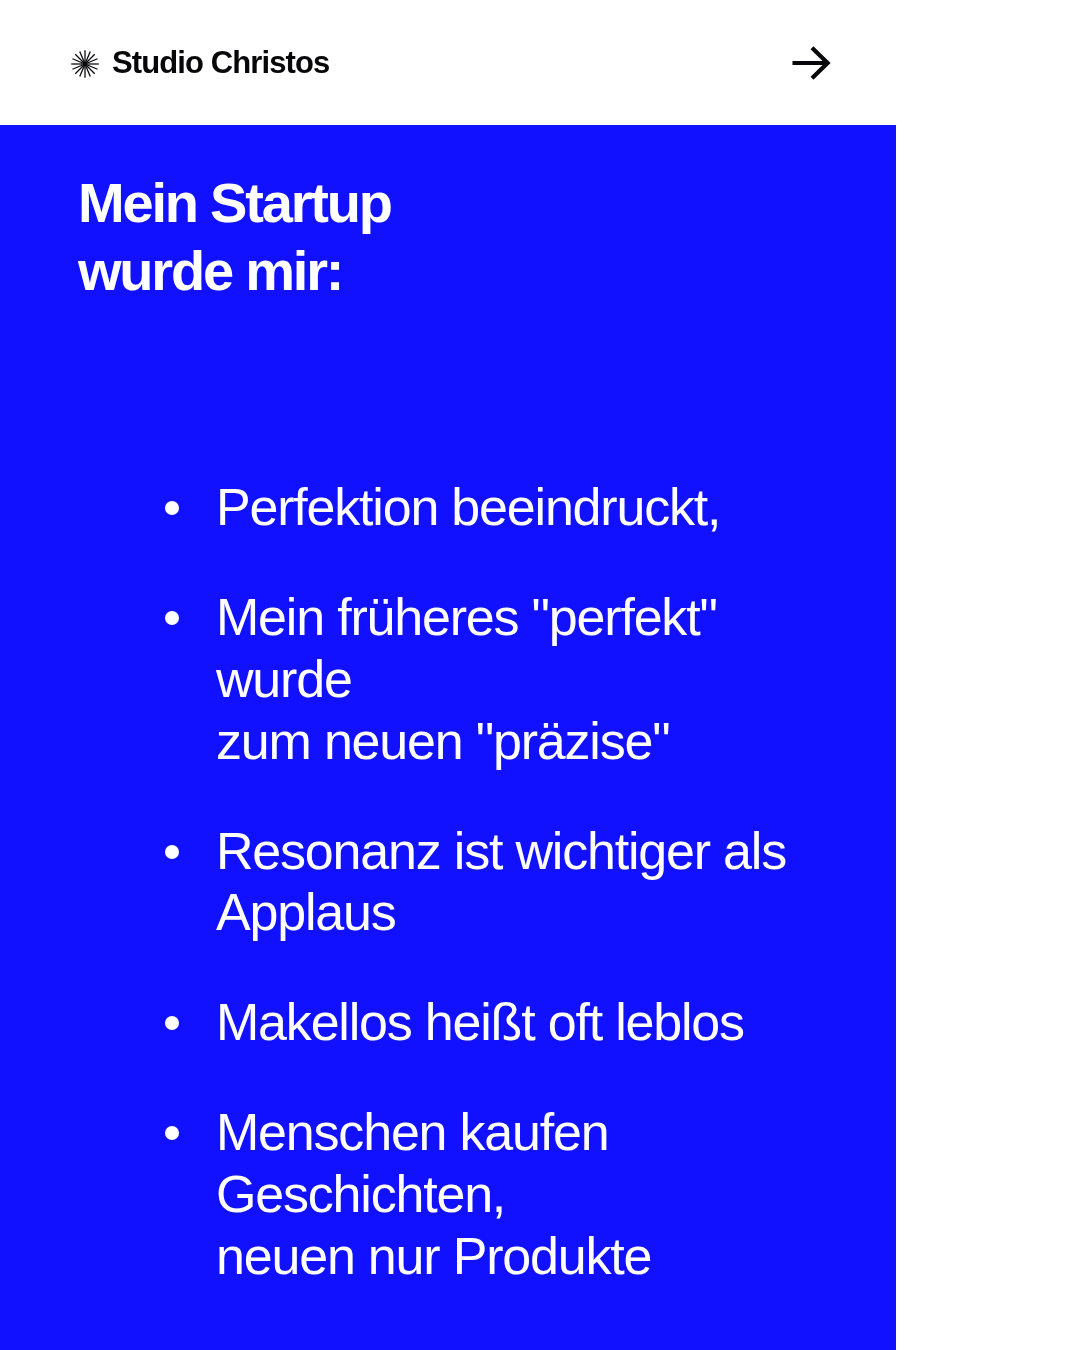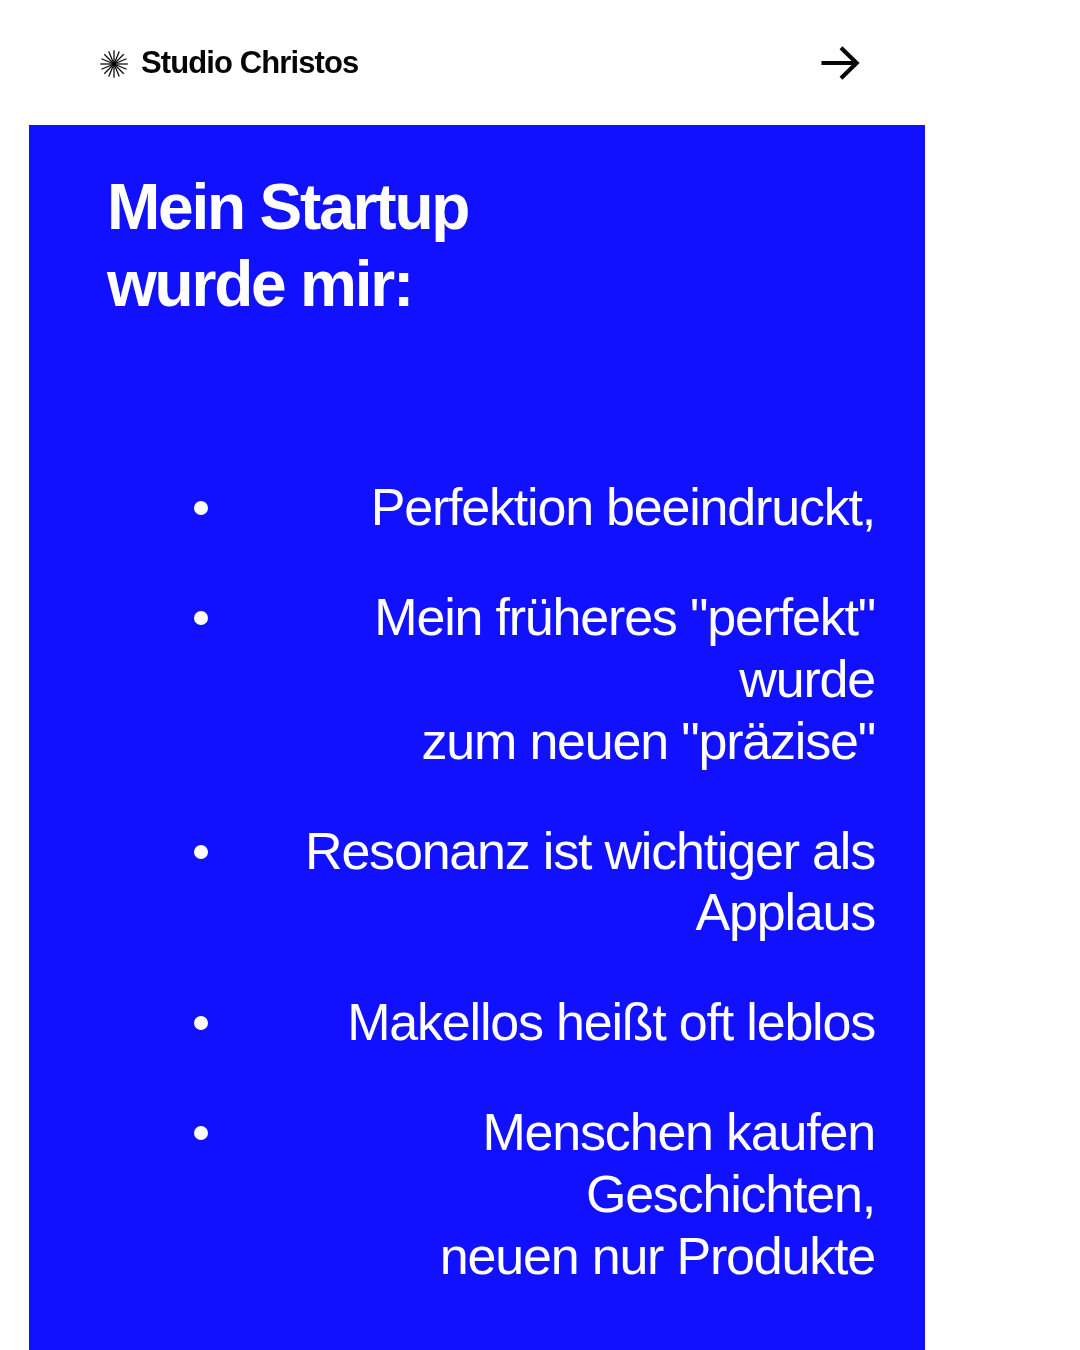--- a/index.html
+++ b/index.html
@@ -16,21 +16,20 @@
     -webkit-font-smoothing: antialiased;
   }
 
   .slide {
     position: relative;
     width: 896px;
     height: 1350px;
     display: flex;
     flex-direction: column;
     background: #ffffff;
-    padding-left: 29px;
   }
 
   
   .topbar {
     flex: 0 0 auto;
     height: 125px;
     background: #ffffff;
     display: flex;
     align-items: center;
     justify-content: space-between;
@@ -80,21 +79,21 @@
     flex: 1 1 auto;
     background: #1111ff;
     padding: 44px 60px 0 78px;
     box-sizing: border-box;
     position: relative;
   }
 
   .headline {
     margin: 0;
     color: #ffffff;
-    font-size: 64px;
+    font-size: 56px;
     font-weight: 700;
     line-height: 1.21;
     letter-spacing: -2.2px;
     max-width: 900px;
   }
   .headline .hl-line { display: block; }
 
   .bullets {
     list-style: none;
     margin: 0;
@@ -120,21 +119,21 @@
   .bullet-dot {
     position: absolute;
     left: 7px;
     top: 24px;
     width: 14px;
     height: 14px;
     border-radius: 50%;
     background: #ffffff;
   }
 
-  .bullet-text { display: block; text-align: right; }
+  .bullet-text { display: block; }
   .bullet-text .b-line { display: block; }
 </style>
 </head>
 <body>
 
 <div class="slide">
 
   <header class="topbar">
 
     <div class="brand">

